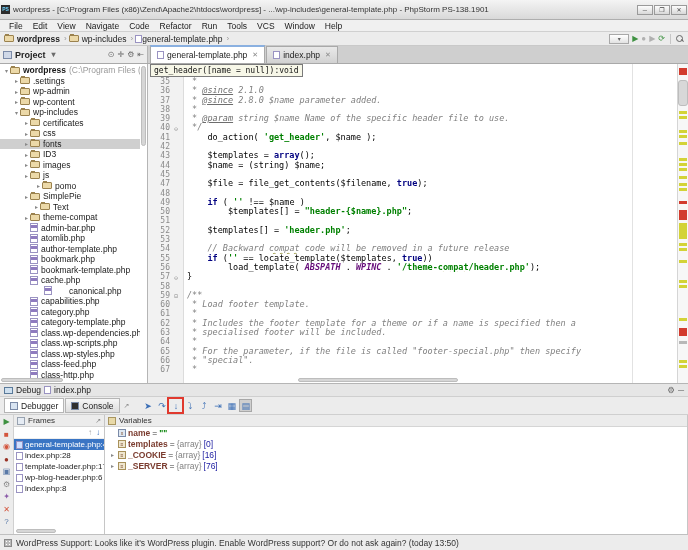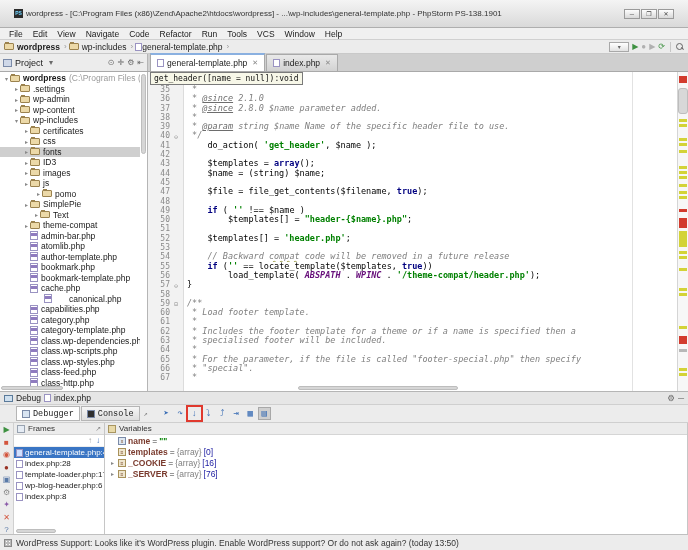--- a/index.html
+++ b/index.html
@@ -1,21 +1,21 @@
 <!DOCTYPE html>
 <html><head>
 <meta charset="utf-8">
 <style>
   * { margin:0; padding:0; box-sizing:border-box; }
   html,body { width:688px; height:550px; overflow:hidden; }
   body { font-family:"Liberation Sans", sans-serif; font-size:9px; color:#222; background:#d4d0c8; cursor:default; }
   .app { position:relative; width:688px; height:550px; background:#ececec; display:flex; flex-direction:column; }
 
   
-  .titlebar { height:28px; background:linear-gradient(#f4f4f4,#d9d9d9); border-bottom:1px solid #aeaeae; display:flex; align-items:center; padding:0 14px; flex:0 0 auto; }
+  .titlebar { height:20px; background:linear-gradient(#f4f4f4,#d9d9d9); border-bottom:1px solid #aeaeae; display:flex; align-items:center; padding:0 1px; flex:0 0 auto; }
   .ps-logo { width:9px; height:9px; background:#2b2b2b; color:#6fd3ff; font-size:5px; line-height:9px; text-align:center; margin-right:3px; font-weight:bold; }
   .title-text { font-size:8px; color:#333; white-space:nowrap; overflow:hidden; flex:1; }
   .win-btns { display:flex; gap:1px; }
   .win-btn { width:16px; height:10px; border:1px solid #9a9a9a; background:linear-gradient(#fdfdfd,#d8d8d8); font-size:6px; line-height:8px; text-align:center; color:#444; }
 
   
   .menubar { height:12px; background:#f0f0f0; border-bottom:1px solid #d0d0d0; display:flex; align-items:center; padding-left:4px; flex:0 0 auto; }
   .menu-item { padding:0 5px; font-size:8.5px; color:#1a1a1a; }
 
   
@@ -28,21 +28,21 @@
   .nav-ic { font-size:8px; line-height:10px; }
   .green { color:#3e9141; } .grayed { color:#b0b0b0; }
   .search-ic { position:relative; width:8px; height:8px; display:inline-block; }
   .search-ic::before { content:""; position:absolute; left:0; top:0; width:5px; height:5px; border:1px solid #666; border-radius:50%; }
   .search-ic::after { content:""; position:absolute; left:5px; top:5px; width:3px; height:1px; background:#666; transform:rotate(45deg); }
   .vsep { width:1px; height:10px; background:#c6c6c6; margin:0 2px; }
 
   
   .tabrow { height:18px; display:flex; flex:0 0 auto; background:#cfcfcf; border-bottom:1px solid #a9a9a9; }
   .proj-head { width:148px; flex:0 0 auto; background:#ececec; border-right:1px solid #b5b5b5; display:flex; align-items:center; padding:0 3px; gap:3px; }
-  .proj-title { display:flex; align-items:center; gap:6px; flex:1; }
+  .proj-title { display:flex; align-items:center; gap:6px; flex:1;font-weight:bold; }
   .proj-ic { width:9px; height:8px; background:#cfd8e8; border:1px solid #7a8aa8; }
   .proj-head .tool { color:#6a6a6a; font-size:8px; }
   .tabs { display:flex; align-items:flex-end; padding-left:2px; }
   .tab { display:flex; align-items:center; gap:3px; height:17px; padding:0 6px; font-size:8.5px; border:1px solid #a9a9a9; border-bottom:none; background:linear-gradient(#e9e9e9,#d2d2d2); margin-right:1px; color:#222; }
   .tab.active { background:#ffffff; border-top:2px solid #8ab0e0; height:18px; }
   .tab .x { color:#8a8a8a; font-size:7px; margin-left:2px; }
 
   
   .main { flex:0 0 auto; height:319px; display:flex; position:relative; background:#fff; }
 
@@ -87,21 +87,21 @@
   .stripe { width:11px; flex:0 0 auto; background:#f7f7f7; border-left:1px solid #d5d5d5; position:relative; }
   .mark { position:absolute; left:1px; right:1px; }
   .mark.r { background:#d23b2e; } .mark.y { background:#d3d337; }
   .mark.g { background:#d8d8d8; border:1px solid #bdbdbd; border-radius:3px; left:0; right:0; }
   .mark.gr { background:#b8b8b8; }
 
   
   .dbg-head { height:14px; flex:0 0 auto; background:#e6e6e6; border-top:1px solid #b5b5b5; border-bottom:1px solid #cfcfcf; display:flex; align-items:center; padding:0 4px; gap:3px; font-size:8.5px; }
   .dbg-head .spacer { flex:1; }
   .dbg-monitor { width:9px; height:7px; border:1px solid #5a7a9a; background:#cfe0ef; }
-  .dbg-toolrow { height:18px; flex:0 0 auto; background:#ececec; border-bottom:1px solid #cfcfcf; display:flex; align-items:center; padding-left:16px; gap:2px;font-family:Liberation Mono, monospace; }
+  .dbg-toolrow { height:18px; flex:0 0 auto; background:#ececec; border-bottom:1px solid #cfcfcf; display:flex; align-items:center; padding-left:4px; gap:2px; }
   .dtab { display:flex; align-items:center; gap:3px; height:15px; padding:0 5px; border:1px solid #b5b5b5; background:linear-gradient(#f6f6f6,#dedede); font-size:8.5px; }
   .dtab.active { background:#fff; }
   .dtab-ic { width:8px; height:8px; background:#d8e4f2; border:1px solid #7a8aa8; }
   .dtab-ic.console { background:#2f2f2f; }
   .ext-arrow { color:#8a8a8a; font-size:7px; margin:0 2px; }
   .steps { display:flex; align-items:center; gap:1px; margin-left:8px; }
   .step { width:13px; height:13px; display:flex; align-items:center; justify-content:center; font-size:9px; color:#3b6eb5; position:relative; }
   .step.anno { outline:2px solid #e0392e; outline-offset:0px; }
   .step.pressed { background:#cfcfcf; border:1px solid #a8a8a8; }
   .dbg-body { flex:1; display:flex; background:#ececec; overflow:hidden; position:relative; }

